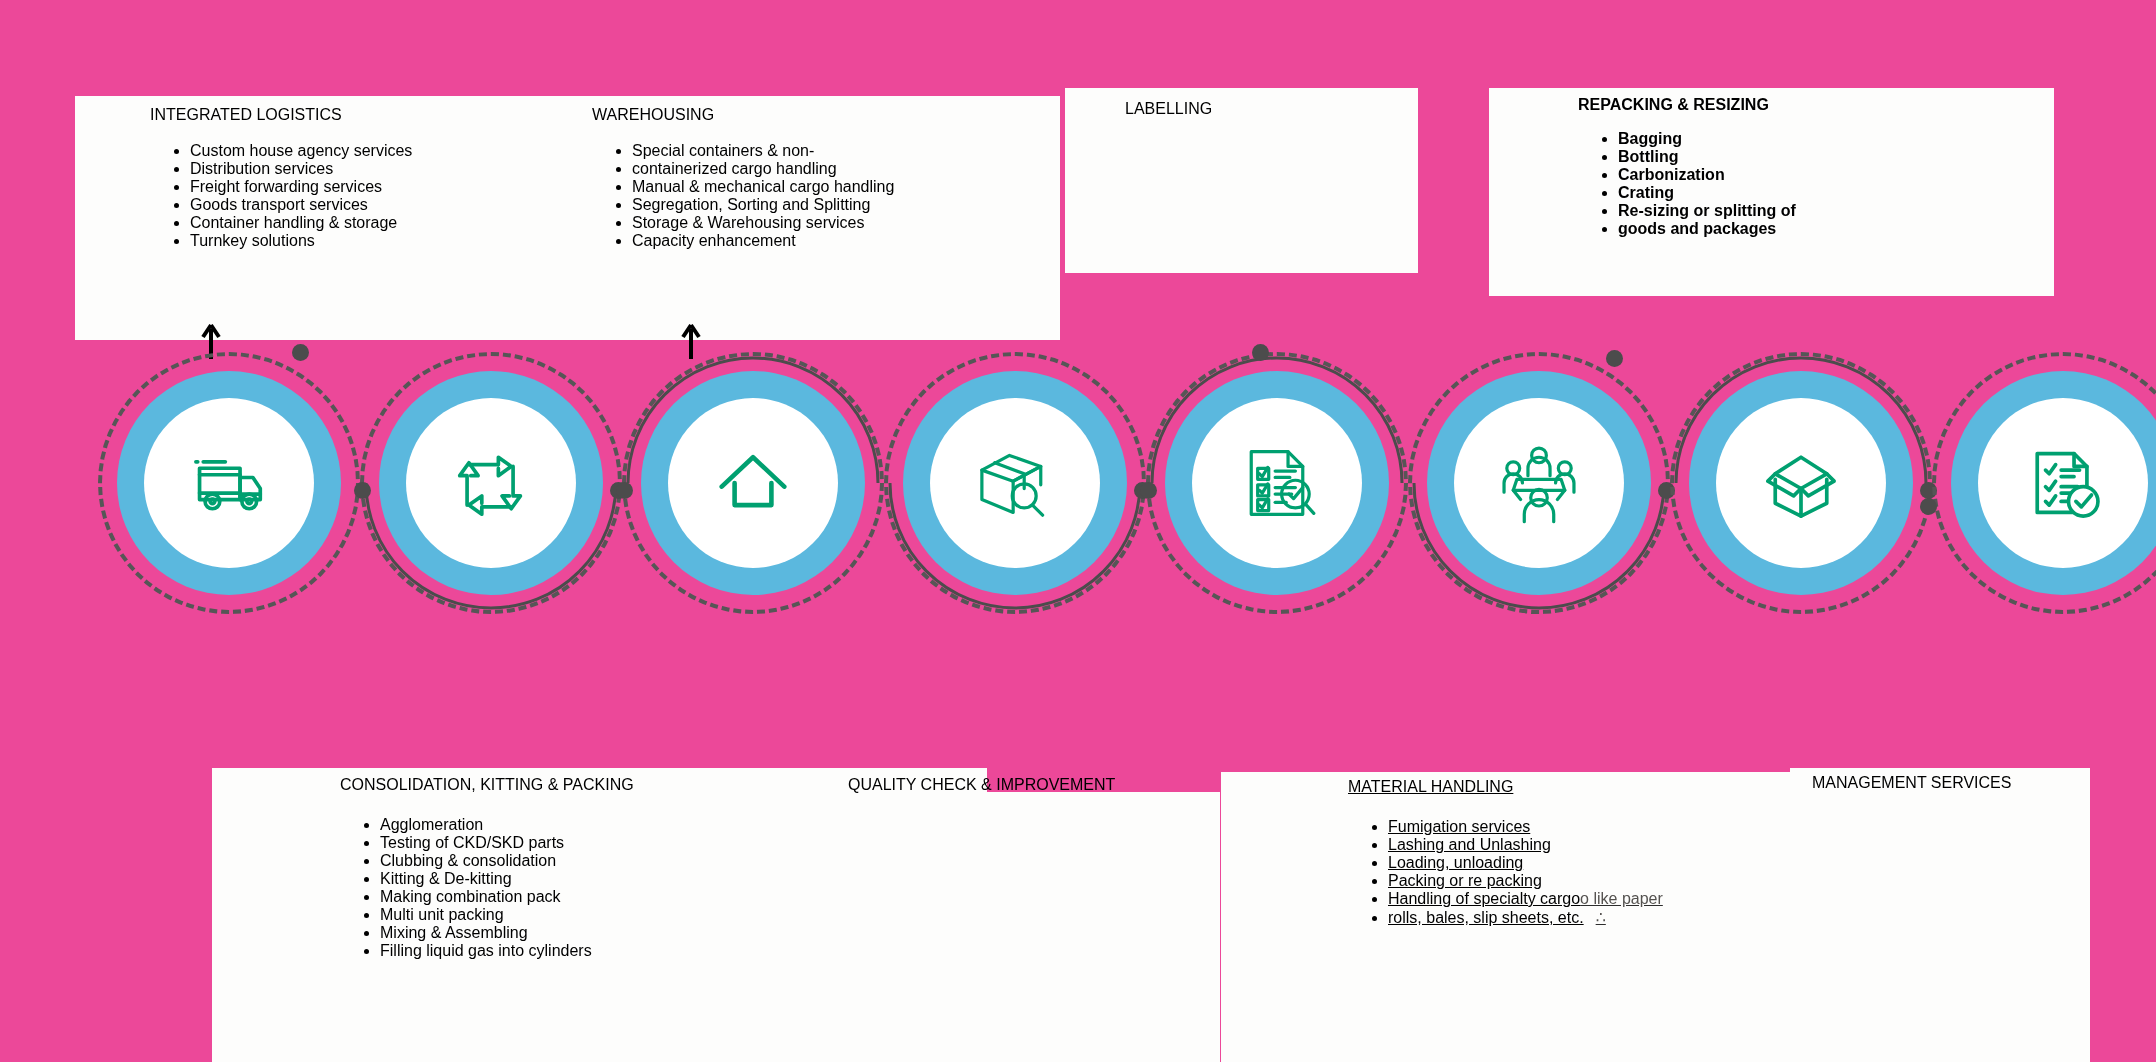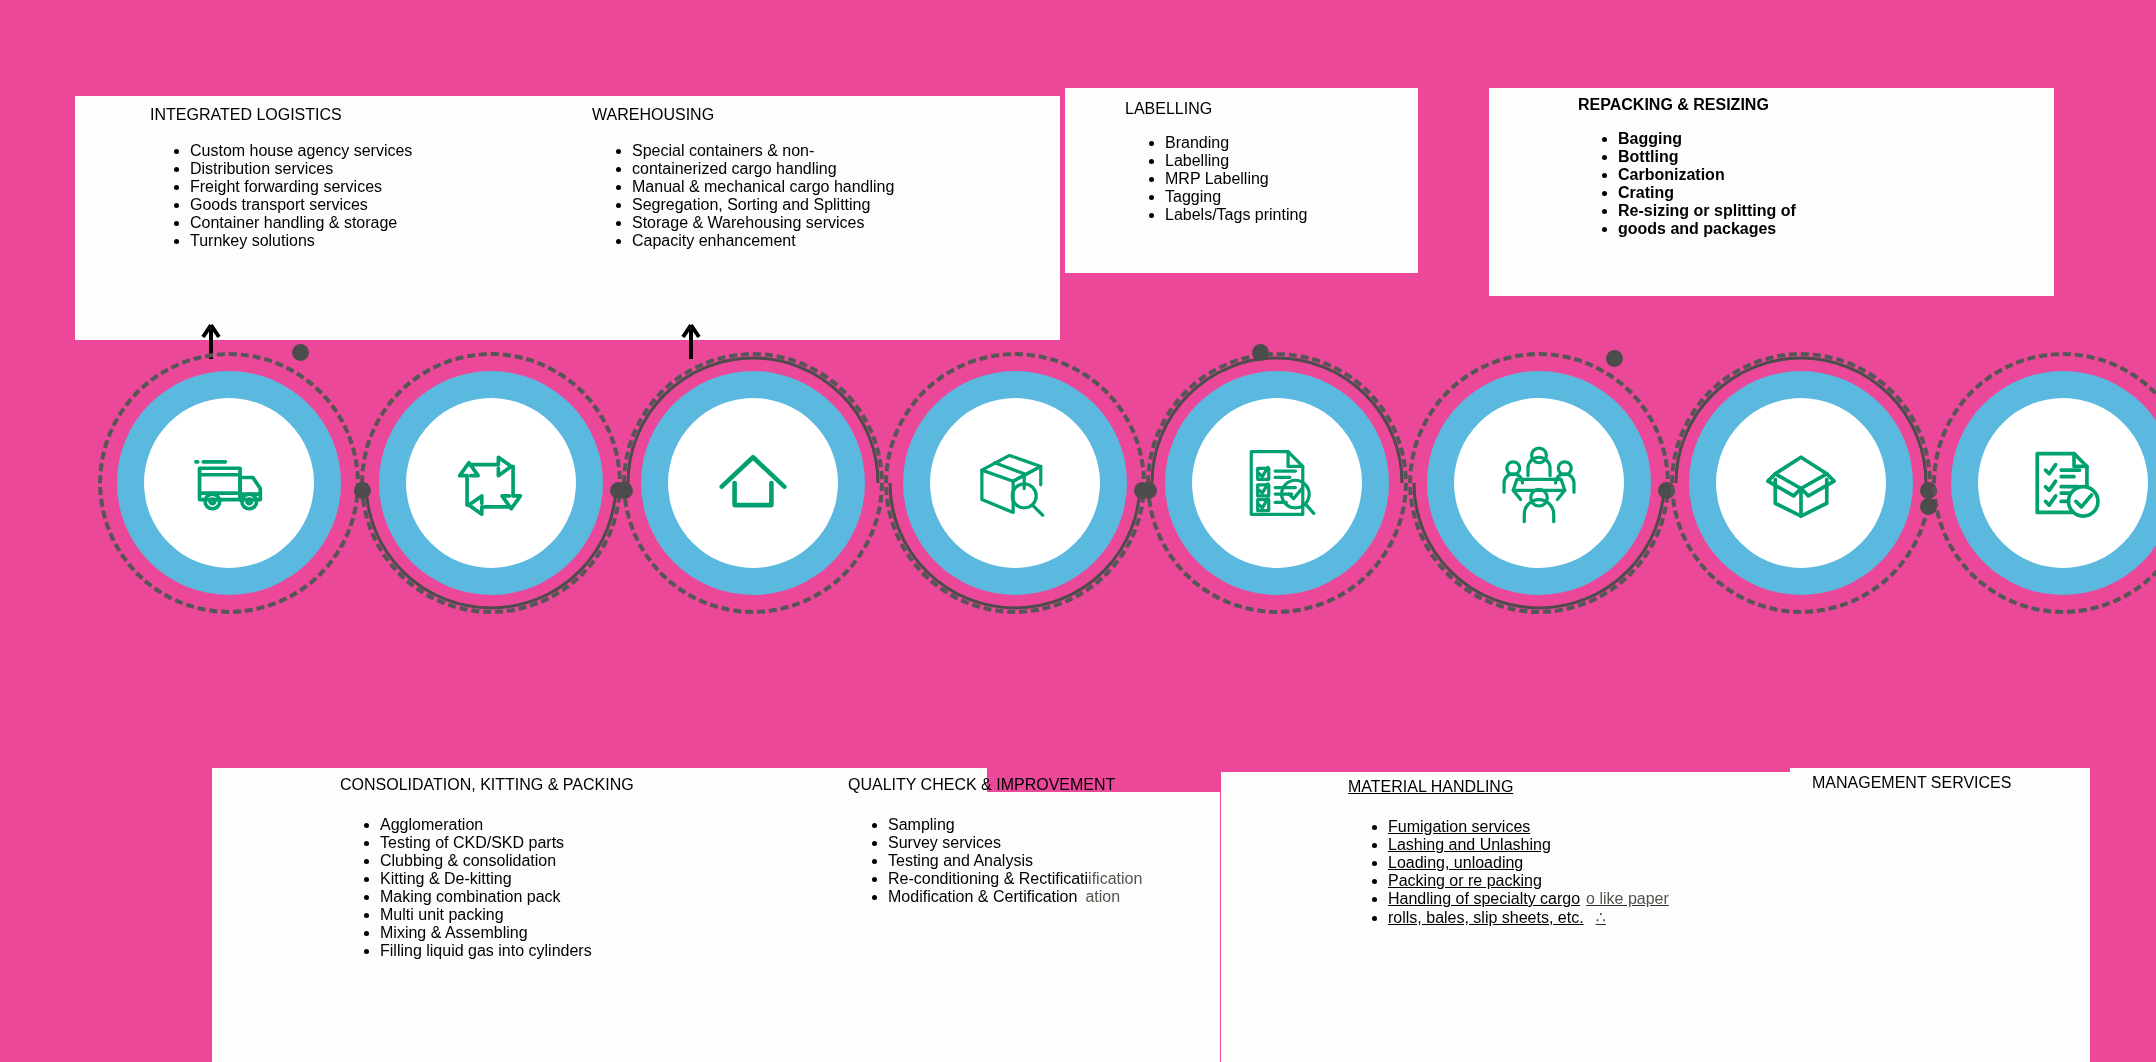--- a/index.html
+++ b/index.html
@@ -67,27 +67,20 @@
   <svg class="uparrow" style="left:200px;top:323px;" viewBox="0 0 22 36">
     <path d="M11 36 L11 6 M11 2 L3 14 M11 2 L19 14" stroke="#000" stroke-width="4" fill="none"></path>
   </svg>
   <svg class="uparrow" style="left:680px;top:323px;" viewBox="0 0 22 36">
     <path d="M11 36 L11 6 M11 2 L3 14 M11 2 L19 14" stroke="#000" stroke-width="4" fill="none"></path>
   </svg>
 
   <div class="card" style="left:1065px;top:88px;width:353px;height:185px;"></div>
   <div style="position:absolute;left:1125px;top:100px;width:300px;">
     <div class="title">LABELLING</div>
-    <ul style="margin-top:16px;">
-      <li>Branding</li>
-      <li>Labelling</li>
-      <li>MRP Labelling</li>
-      <li>Tagging</li>
-      <li>Labels/Tags printing</li>
-    </ul>
   </div>
 
   <div class="card" style="left:1489px;top:88px;width:565px;height:208px;"></div>
   <div style="position:absolute;left:1578px;top:96px;width:460px;font-weight:bold;">
     <div class="title">REPACKING  &amp; RESIZING</div>
     <ul style="margin-top:16px;">
       <li>Bagging</li>
       <li>Bottling</li>
       <li>Carbonization</li>
       <li>Crating</li>
@@ -294,38 +287,31 @@
       <li>Making combination pack</li>
       <li>Multi unit packing</li>
       <li>Mixing &amp; Assembling</li>
       <li>Filling liquid gas into cylinders</li>
     </ul>
   </div>
 
   <div style="position:absolute;left:848px;top:776px;width:440px;">
     <div class="title">QUALITY CHECK
 &amp; IMPROVEMENT</div>
-    <ul style="margin-top:22px;">
-      <li>Sampling</li>
-      <li>Survey services</li>
-      <li>Testing and Analysis</li>
-      <li><span>Re-conditioning &amp; Rectificati</span><span class="ghost">ification</span></li>
-      <li><span>Modification &amp; Certification</span><span class="ghost" style="margin-left:8px;">ation</span></li>
-    </ul>
   </div>
 
   <div style="position:absolute;left:1348px;top:778px;width:470px;text-decoration:underline;">
     <div class="title">MATERIAL
 HANDLING</div>
     <ul style="margin-top:22px;">
       <li>Fumigation services</li>
       <li>Lashing and Unlashing</li>
       <li>Loading, unloading</li>
       <li>Packing or re packing</li>
-      <li><span>Handling of specialty cargo</span><span class="ghost" style="margin-left:6px;">o like paper</span></li>
+      <li><span>Handling of specialty cargo</span><span class="ghost" style="margin-left:0;">o like paper</span></li>
       <li class="cont"><span>rolls, bales, slip sheets, etc.</span><span class="ghost" style="margin-left:12px;">∴</span></li>
     </ul>
   </div>
 
   <div style="position:absolute;left:1812px;top:774px;width:290px;">
     <div class="title">MANAGEMENT
 SERVICES</div>
   </div>
 
 </div>

